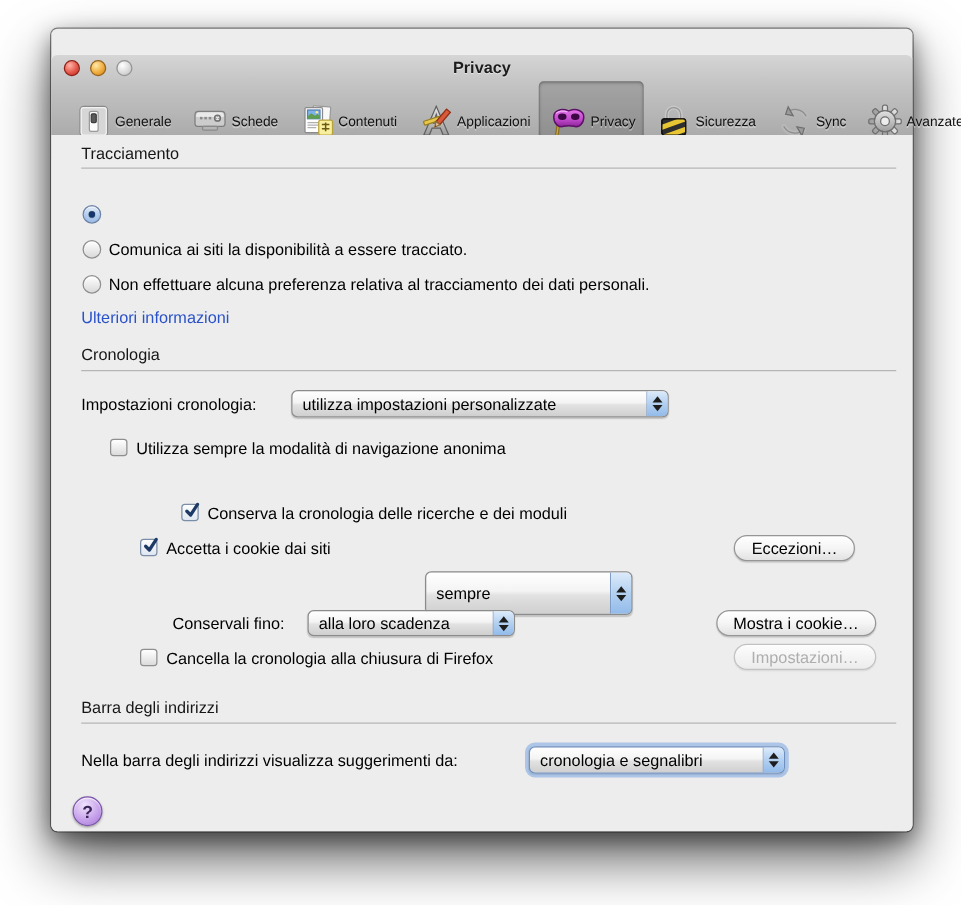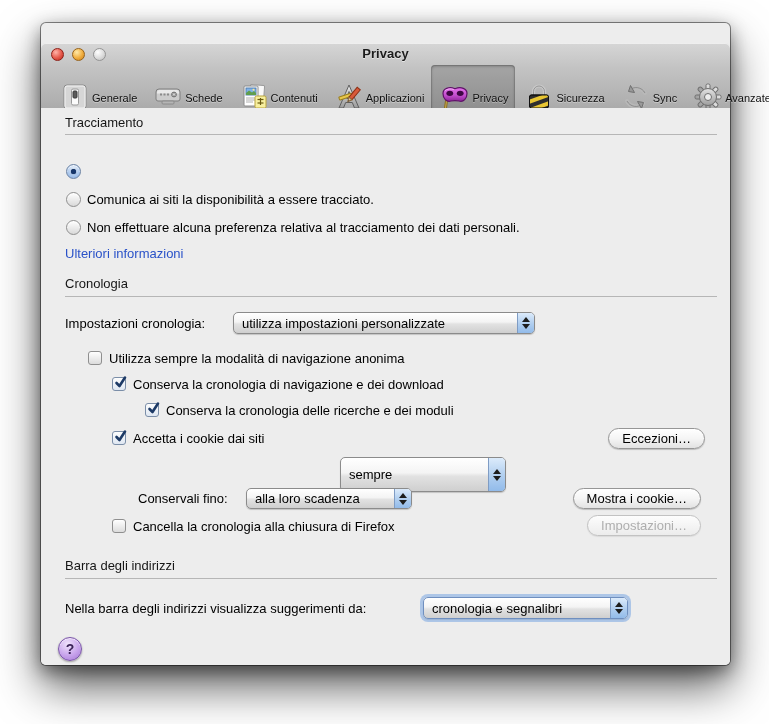--- a/index.html
+++ b/index.html
@@ -316,47 +316,39 @@
           <span class="tri-up"></span>
           <span class="tri-down"></span>
         </span>
     </div>
 
     <div class="row" style="left:47px; top:241px; height:18px;">
       <span class="checkbox"></span>
       <span>Utilizza sempre la modalità di navigazione anonima</span>
     </div>
 
-    <div class="row" style="left:71px; top:267px; height:18px;">
-      <span class="checkbox on">
-          <svg width="16" height="16" viewBox="0 0 16 16">
-            <path d="M3.5 8 L6.5 11 L12 2.5" stroke="#1d3a66" stroke-width="2.6" fill="none" stroke-linecap="round" stroke-linejoin="round"></path>
-          </svg>
-        </span>
-      <span>Conserva la cronologia di navigazione e dei download</span>
-    </div>
 
     <div class="row" style="left:71px; top:293px; height:18px;padding-left:33px;">
       <span class="checkbox on">
           <svg width="16" height="16" viewBox="0 0 16 16">
             <path d="M3.5 8 L6.5 11 L12 2.5" stroke="#1d3a66" stroke-width="2.6" fill="none" stroke-linecap="round" stroke-linejoin="round"></path>
           </svg>
         </span>
       <span>Conserva la cronologia delle ricerche e dei moduli</span>
     </div>
 
     <div class="row" style="left:71px; top:321px; height:18px;">
       <span class="checkbox on">
           <svg width="16" height="16" viewBox="0 0 16 16">
             <path d="M3.5 8 L6.5 11 L12 2.5" stroke="#1d3a66" stroke-width="2.6" fill="none" stroke-linecap="round" stroke-linejoin="round"></path>
           </svg>
         </span>
       <span>Accetta i cookie dai siti</span>
     </div>
-    <div class="pushbtn" style="right:25px; top:320px;">Eccezioni…</div>
+    <div class="pushbtn" style="right:46px; top:320px;">Eccezioni…</div>
 
     <div class="popup" style="left:299px; top:349px; width:166px; height:35px;">
       <span class="pop-text">sempre</span>
       <span class="stepper">
           <span class="tri-up"></span>
           <span class="tri-down"></span>
         </span>
     </div>
 
     <div class="row" style="left:97px; top:380px; height:21px;">

